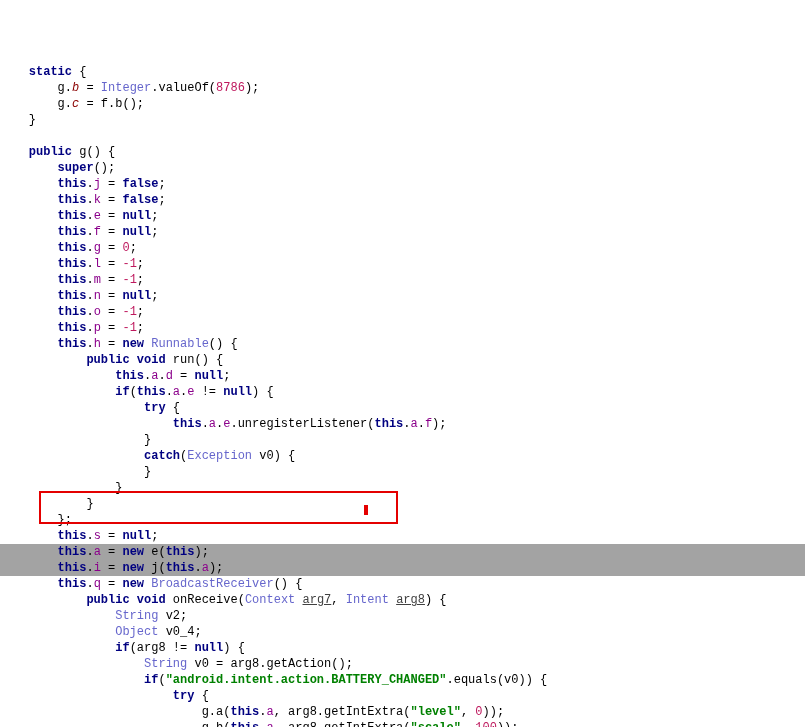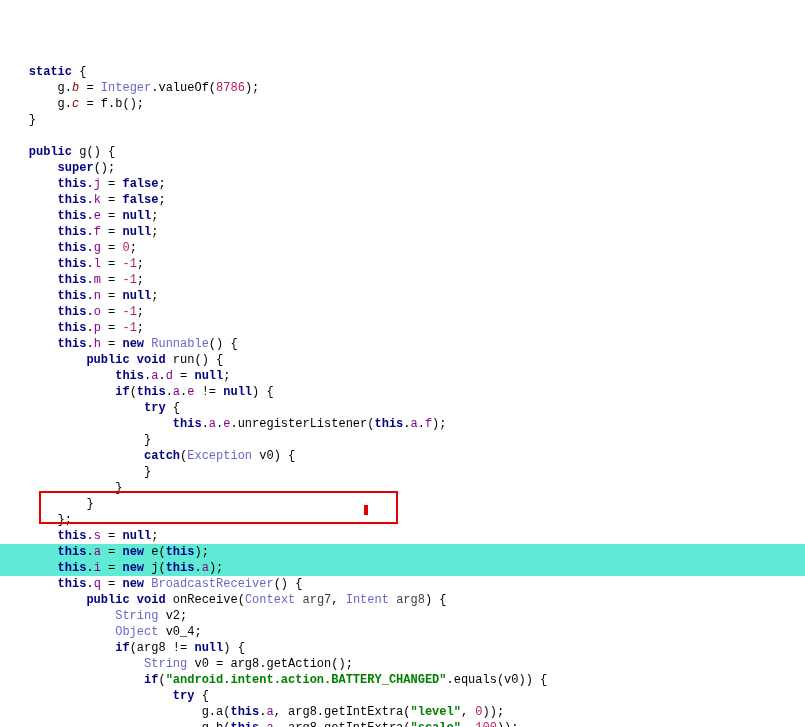--- a/index.html
+++ b/index.html
@@ -7,40 +7,40 @@
       font-family: "Courier New", Courier, monospace;
       font-size: 12px;
       background: #ffffff;
       color: #000000;
       white-space: pre;
       line-height: 16px;
       width: 805px;
       overflow: hidden;
     }
     .line { display: block; height: 16px; padding-left: 0px; }
-    .highlighted { background-color: #5eead4; }
+    .highlighted { background-color: #a3a3a3; }
     .red-box {
       border: 2px solid #e40000;
       position: absolute;
       z-index: 10;
     }
     .red-marker {
       position: absolute;
       width: 4px;
       height: 10px;
       background: #e40000;
       z-index: 11;
     }
     .kw { color: #000080; font-weight: bold; }
     .type { color: #6666cc; }
     .field { color: #8b0000; font-style: italic; }
     .member { color: #8b008b; }
     .num { color: #be185d; }
     .str { color: #008000; font-weight: bold; }
-    .param { color: #404040; }
+    .param { color: #404040; text-decoration: underline; }
     .plain { color: #000000; }
   </style>
 </head>
 <body>
 
 
 
 <div id="code-container"><div class="line"><span class="plain">    </span><span class="kw">static</span><span class="plain"> {</span></div><div class="line"><span class="plain">        g.</span><span class="field">b</span><span class="plain"> = </span><span class="type">Integer</span><span class="plain">.valueOf(</span><span class="num">8786</span><span class="plain">);</span></div><div class="line"><span class="plain">        g.</span><span class="field">c</span><span class="plain"> = f.b();</span></div><div class="line"><span class="plain">    }</span></div><div class="line"><span class="plain"> </span></div><div class="line"><span class="plain">    </span><span class="kw">public</span><span class="plain"> g() {</span></div><div class="line"><span class="plain">        </span><span class="kw">super</span><span class="plain">();</span></div><div class="line"><span class="plain">        </span><span class="kw">this</span><span class="plain">.</span><span class="member">j</span><span class="plain"> = </span><span class="kw">false</span><span class="plain">;</span></div><div class="line"><span class="plain">        </span><span class="kw">this</span><span class="plain">.</span><span class="member">k</span><span class="plain"> = </span><span class="kw">false</span><span class="plain">;</span></div><div class="line"><span class="plain">        </span><span class="kw">this</span><span class="plain">.</span><span class="member">e</span><span class="plain"> = </span><span class="kw">null</span><span class="plain">;</span></div><div class="line"><span class="plain">        </span><span class="kw">this</span><span class="plain">.</span><span class="member">f</span><span class="plain"> = </span><span class="kw">null</span><span class="plain">;</span></div><div class="line"><span class="plain">        </span><span class="kw">this</span><span class="plain">.</span><span class="member">g</span><span class="plain"> = </span><span class="num">0</span><span class="plain">;</span></div><div class="line"><span class="plain">        </span><span class="kw">this</span><span class="plain">.</span><span class="member">l</span><span class="plain"> = </span><span class="num">-1</span><span class="plain">;</span></div><div class="line"><span class="plain">        </span><span class="kw">this</span><span class="plain">.</span><span class="member">m</span><span class="plain"> = </span><span class="num">-1</span><span class="plain">;</span></div><div class="line"><span class="plain">        </span><span class="kw">this</span><span class="plain">.</span><span class="member">n</span><span class="plain"> = </span><span class="kw">null</span><span class="plain">;</span></div><div class="line"><span class="plain">        </span><span class="kw">this</span><span class="plain">.</span><span class="member">o</span><span class="plain"> = </span><span class="num">-1</span><span class="plain">;</span></div><div class="line"><span class="plain">        </span><span class="kw">this</span><span class="plain">.</span><span class="member">p</span><span class="plain"> = </span><span class="num">-1</span><span class="plain">;</span></div><div class="line"><span class="plain">        </span><span class="kw">this</span><span class="plain">.</span><span class="member">h</span><span class="plain"> = </span><span class="kw">new</span><span class="plain"> </span><span class="type">Runnable</span><span class="plain">() {</span></div><div class="line"><span class="plain">            </span><span class="kw">public</span><span class="plain"> </span><span class="kw">void</span><span class="plain"> run() {</span></div><div class="line"><span class="plain">                </span><span class="kw">this</span><span class="plain">.</span><span class="member">a</span><span class="plain">.</span><span class="member">d</span><span class="plain"> = </span><span class="kw">null</span><span class="plain">;</span></div><div class="line"><span class="plain">                </span><span class="kw">if</span><span class="plain">(</span><span class="kw">this</span><span class="plain">.</span><span class="member">a</span><span class="plain">.</span><span class="member">e</span><span class="plain"> != </span><span class="kw">null</span><span class="plain">) {</span></div><div class="line"><span class="plain">                    </span><span class="kw">try</span><span class="plain"> {</span></div><div class="line"><span class="plain">                        </span><span class="kw">this</span><span class="plain">.</span><span class="member">a</span><span class="plain">.</span><span class="member">e</span><span class="plain">.unregisterListener(</span><span class="kw">this</span><span class="plain">.</span><span class="member">a</span><span class="plain">.</span><span class="member">f</span><span class="plain">);</span></div><div class="line"><span class="plain">                    }</span></div><div class="line"><span class="plain">                    </span><span class="kw">catch</span><span class="plain">(</span><span class="type">Exception</span><span class="plain"> v0) {</span></div><div class="line"><span class="plain">                    }</span></div><div class="line"><span class="plain">                }</span></div><div class="line"><span class="plain">            }</span></div><div class="line"><span class="plain">        };</span></div><div class="line"><span class="plain">        </span><span class="kw">this</span><span class="plain">.</span><span class="member">s</span><span class="plain"> = </span><span class="kw">null</span><span class="plain">;</span></div><div class="line highlighted"><span class="plain">        </span><span class="kw">this</span><span class="plain">.</span><span class="member">a</span><span class="plain"> = </span><span class="kw">new</span><span class="plain"> e(</span><span class="kw">this</span><span class="plain">);</span></div><div class="line highlighted"><span class="plain">        </span><span class="kw">this</span><span class="plain">.</span><span class="member">i</span><span class="plain"> = </span><span class="kw">new</span><span class="plain"> j(</span><span class="kw">this</span><span class="plain">.</span><span class="member">a</span><span class="plain">);</span></div><div class="line"><span class="plain">        </span><span class="kw">this</span><span class="plain">.</span><span class="member">q</span><span class="plain"> = </span><span class="kw">new</span><span class="plain"> </span><span class="type">BroadcastReceiver</span><span class="plain">() {</span></div><div class="line"><span class="plain">            </span><span class="kw">public</span><span class="plain"> </span><span class="kw">void</span><span class="plain"> onReceive(</span><span class="type">Context</span><span class="plain"> </span><span class="param">arg7</span><span class="plain">, </span><span class="type">Intent</span><span class="plain"> </span><span class="param">arg8</span><span class="plain">) {</span></div><div class="line"><span class="plain">                </span><span class="type">String</span><span class="plain"> v2;</span></div><div class="line"><span class="plain">                </span><span class="type">Object</span><span class="plain"> v0_4;</span></div><div class="line"><span class="plain">                </span><span class="kw">if</span><span class="plain">(arg8 != </span><span class="kw">null</span><span class="plain">) {</span></div><div class="line"><span class="plain">                    </span><span class="type">String</span><span class="plain"> v0 = arg8.getAction();</span></div><div class="line"><span class="plain">                    </span><span class="kw">if</span><span class="plain">(</span><span class="str">"android.intent.action.BATTERY_CHANGED"</span><span class="plain">.equals(v0)) {</span></div><div class="line"><span class="plain">                        </span><span class="kw">try</span><span class="plain"> {</span></div><div class="line"><span class="plain">                            g.a(</span><span class="kw">this</span><span class="plain">.</span><span class="member">a</span><span class="plain">, arg8.getIntExtra(</span><span class="str">"level"</span><span class="plain">, </span><span class="num">0</span><span class="plain">));</span></div><div class="line"><span class="plain">                            g.b(</span><span class="kw">this</span><span class="plain">.</span><span class="member">a</span><span class="plain">, arg8.getIntExtra(</span><span class="str">"scale"</span><span class="plain">, </span><span class="num">100</span><span class="plain">));</span></div></div>
 
 <div class="red-box" style="top:491px;left:39px;width:359px;height:33px;"></div>

